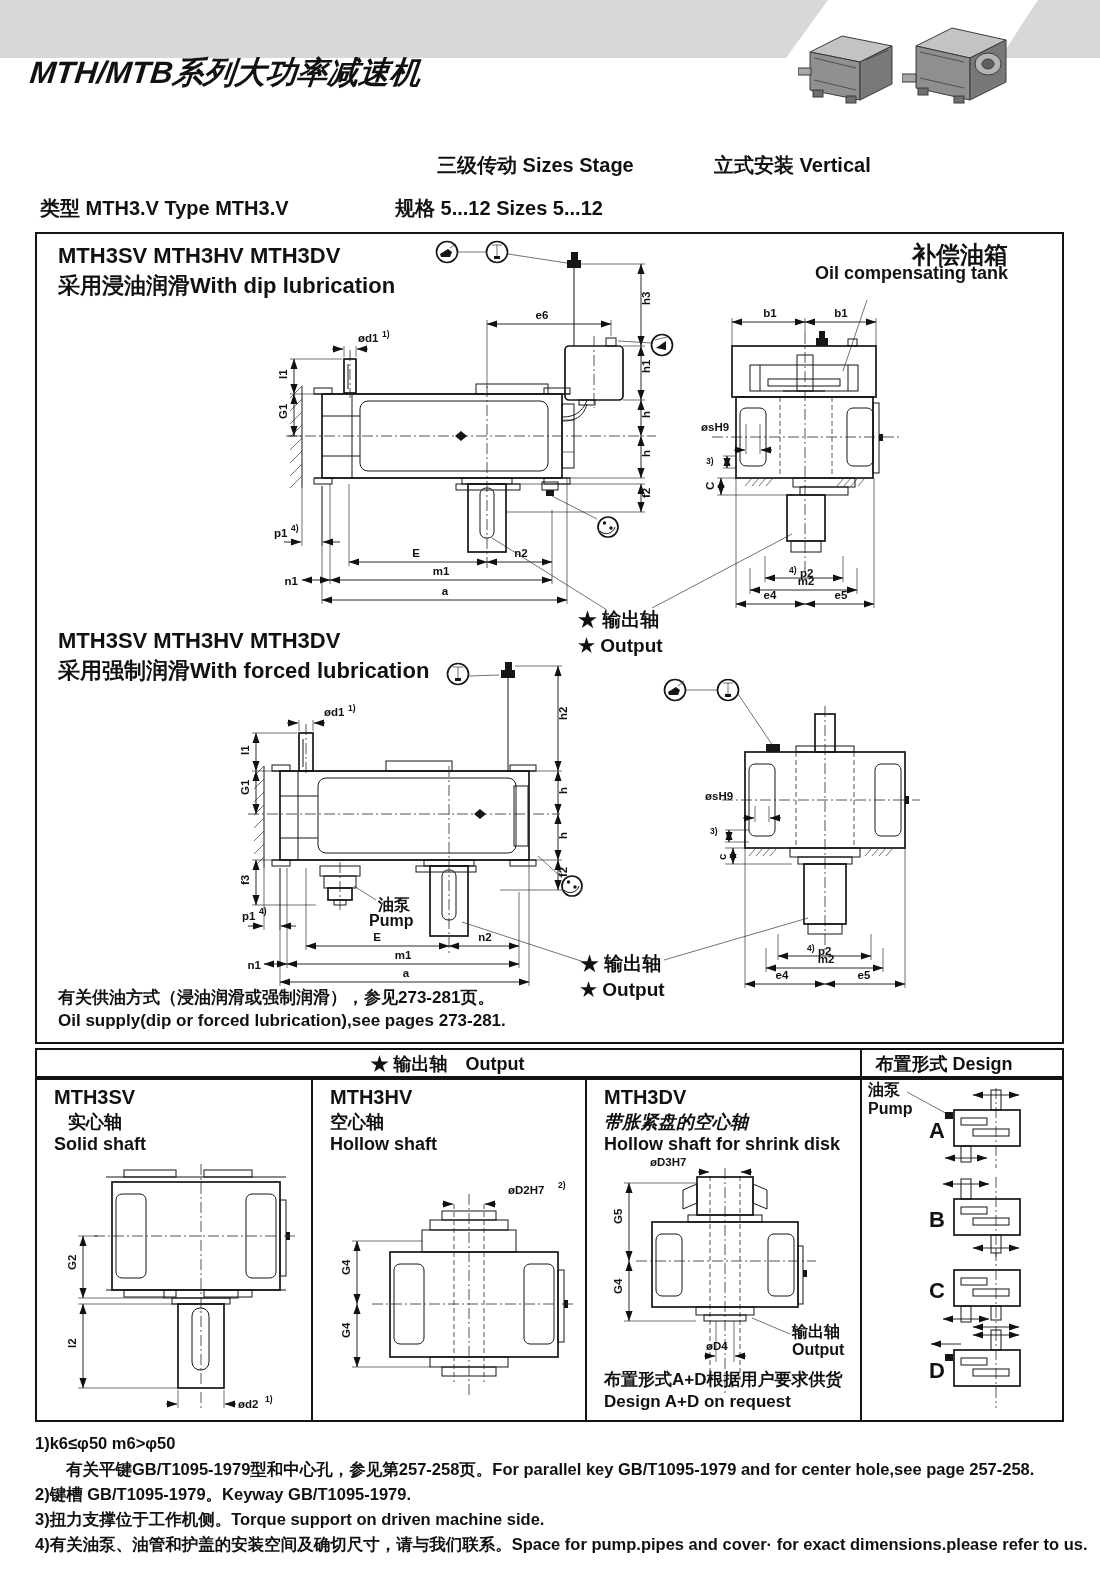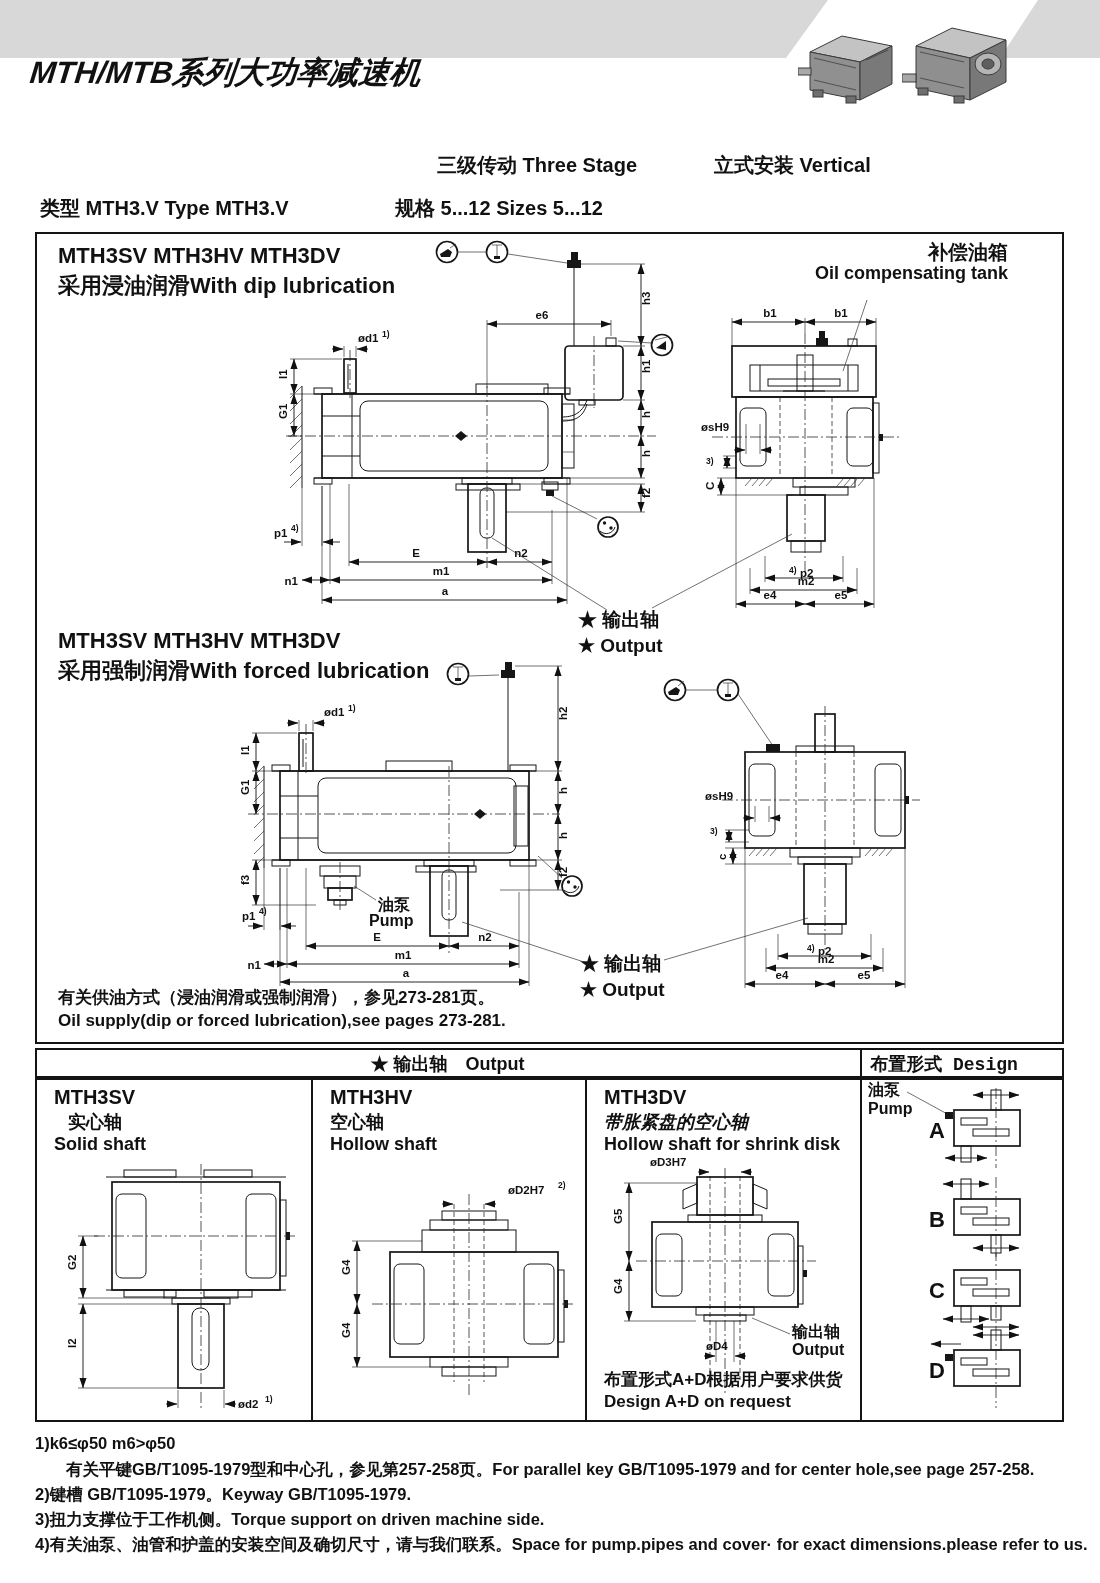--- a/index.html
+++ b/index.html
@@ -55,30 +55,30 @@
     <polygon points="14,32 68,44 68,86 14,74" fill="#8f8f8f" stroke="#3a3a3a"></polygon>
     <polygon points="68,44 104,26 104,68 68,86" fill="#787878" stroke="#3a3a3a"></polygon>
     <ellipse cx="86" cy="50" rx="13" ry="11" fill="#b5b5b5" stroke="#3a3a3a"></ellipse>
     <ellipse cx="86" cy="50" rx="6" ry="5" fill="#5f5f5f" stroke="#3a3a3a"></ellipse>
     <rect x="0" y="60" width="14" height="8" fill="#a8a8a8" stroke="#3a3a3a"></rect>
     <rect x="16" y="74" width="10" height="7" fill="#6f6f6f" stroke="#3a3a3a"></rect>
     <rect x="52" y="82" width="10" height="7" fill="#6f6f6f" stroke="#3a3a3a"></rect>
     <path d="M18,38 L62,48 M18,64 L62,74" class="thin"></path>
   </svg>
 
-  <div class="ab" style="left:437px;top:152px;font-size:20px;">三级传动 Three Stage</div>
+  <div class="ab" style="left:437px;top:152px;font-size:20px;">三级传动 Sizes Stage</div>
   <div class="ab" style="left:714px;top:152px;font-size:20px;">立式安装 Vertical</div>
   <div class="ab" style="left:40px;top:195px;font-size:20px;">类型 MTH3.V Type MTH3.V</div>
   <div class="ab" style="left:395px;top:195px;font-size:20px;">规格 5...12 Sizes 5...12</div>
 
   <div class="frame" style="left:35px;top:232px;width:1029px;height:812px;"></div>
 
   <div class="ab" style="left:58px;top:243px;font-size:22px;">MTH3SV MTH3HV MTH3DV</div>
   <div class="ab" style="left:58px;top:271px;font-size:22px;">采用浸油润滑With dip lubrication</div>
-  <div class="ab" style="left:808px;top:239px;width:200px;text-align:right;font-size:20px;">补偿油箱</div>
+  <div class="ab" style="left:808px;top:239px;width:200px;text-align:right;font-size:24px;">补偿油箱</div>
   <div class="ab" style="left:760px;top:263px;width:248px;text-align:right;font-size:18px;">Oil compensating tank</div>
   <div class="ab" style="left:578px;top:607px;font-size:19px;">★ 输出轴</div>
   <div class="ab" style="left:578px;top:634px;font-size:19px;">★ Output</div>
 
   <svg style="position:absolute;left:240px;top:238px" width="825" height="378" viewBox="0 0 825 378">
 
     <g>
       <path class="ln" d="M62,148 V250"></path>
       <path class="thin" d="M50,160 L62,148 M50,173 L62,161 M50,186 L62,174 M50,199 L62,187 M50,212 L62,200 M50,225 L62,213 M50,238 L62,226 M50,250 L62,238"></path>
       <rect class="lnb" x="82" y="156" width="240" height="84"></rect>
@@ -398,21 +398,21 @@
         <text class="dt mid" x="624" y="361">e5</text>
     </g>
   </svg>
 
   <div class="ab" style="left:58px;top:986px;font-size:17px;">有关供油方式（浸油润滑或强制润滑），参见273-281页。</div>
   <div class="ab" style="left:58px;top:1011px;font-size:17px;">Oil supply(dip or forced lubrication),see pages 273-281.</div>
 
   <div class="frame" style="left:35px;top:1048px;width:1029px;height:30px;"></div>
   <div class="vdiv" style="left:860px;top:1048px;height:30px;"></div>
   <div class="ab" style="left:35px;top:1052px;width:825px;text-align:center;font-size:18px;">★ 输出轴　Output</div>
-  <div class="ab" style="left:862px;top:1052px;width:164px;text-align:center;font-size:18px;font-family:Liberation Mono, monospace;">布置形式 Design</div>
+  <div class="ab" style="left:862px;top:1052px;width:164px;text-align:center;font-size:18px;">布置形式 Design</div>
 
   <div class="frame" style="left:35px;top:1078px;width:1029px;height:344px;"></div>
   <div class="vdiv" style="left:311px;top:1078px;height:344px;"></div>
   <div class="vdiv" style="left:585px;top:1078px;height:344px;"></div>
   <div class="vdiv" style="left:860px;top:1078px;height:344px;"></div>
 
   <div class="ab" style="left:54px;top:1086px;font-size:20px;">MTH3SV</div>
   <div class="ab" style="left:68px;top:1110px;font-size:18px;">实心轴</div>
   <div class="ab" style="left:54px;top:1134px;font-size:18px;">Solid shaft</div>
 

